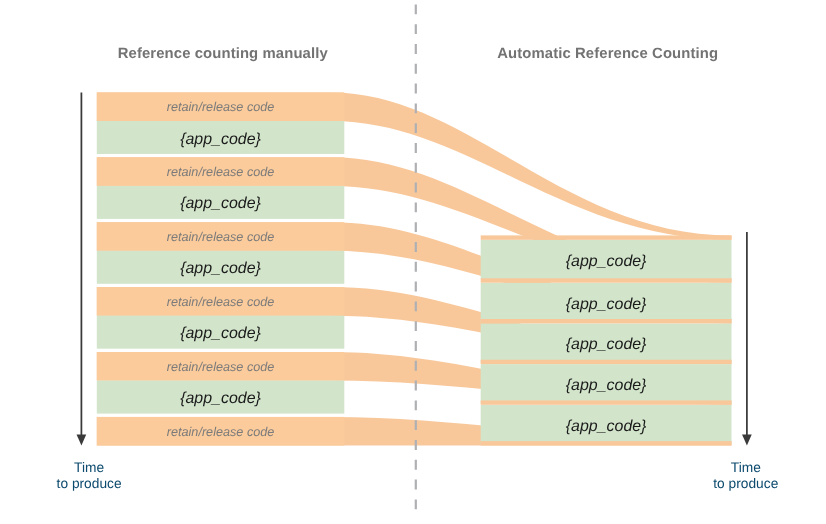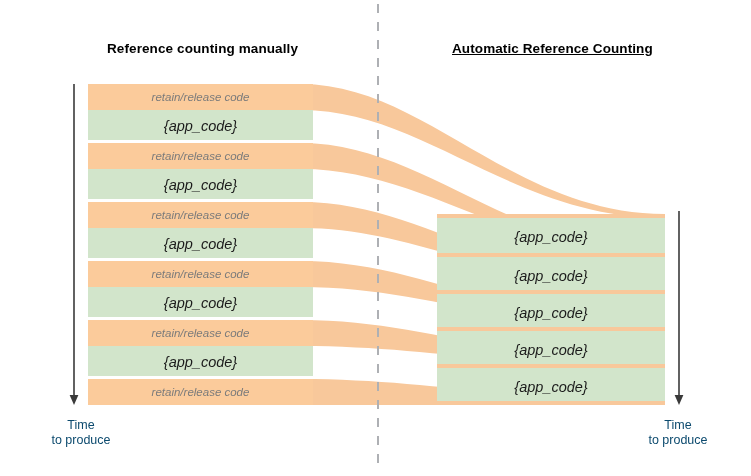--- a/index.html
+++ b/index.html
@@ -1,23 +1,23 @@
 <!DOCTYPE html>
 <html><head>
 <meta charset="utf-8">
 <style>
   html,body{margin:0;padding:0;background:#ffffff;}
   body{width:751px;height:476px;position:relative;overflow:hidden;
        font-family:"Liberation Sans","DejaVu Sans",sans-serif;}
   #stage{position:absolute;inset:0;width:751px;height:476px;}
   svg#canvas{position:absolute;left:0;top:0;width:751px;height:476px;display:block;}
-  .heading{position:absolute;font-size:13.5px;font-weight:bold;color:#000000;
+  .heading{position:absolute;font-size:13.5px;font-weight:bold;color:#737373;
            letter-spacing:.1px;white-space:nowrap;}
   #heading-left{left:107px;top:41px;}
-  #heading-right{left:452px;top:41px;text-decoration:underline;}
+  #heading-right{left:452px;top:41px;}
   .axis-label{position:absolute;font-size:12.5px;color:#0c4a6e;text-align:center;
               line-height:15px;white-space:nowrap;}
   #axis-label-left{left:26px;top:418px;width:110px;}
   #axis-label-right{left:623px;top:418px;width:110px;}
   .blk-text{font-style:italic;fill:#1b1b1b;font-size:14.5px;
             font-family:"Liberation Sans","DejaVu Sans",sans-serif;}
   .rr-text{font-style:italic;fill:#7b7b7b;font-size:11.5px;
            font-family:"Liberation Sans","DejaVu Sans",sans-serif;}
 </style>
 </head>

